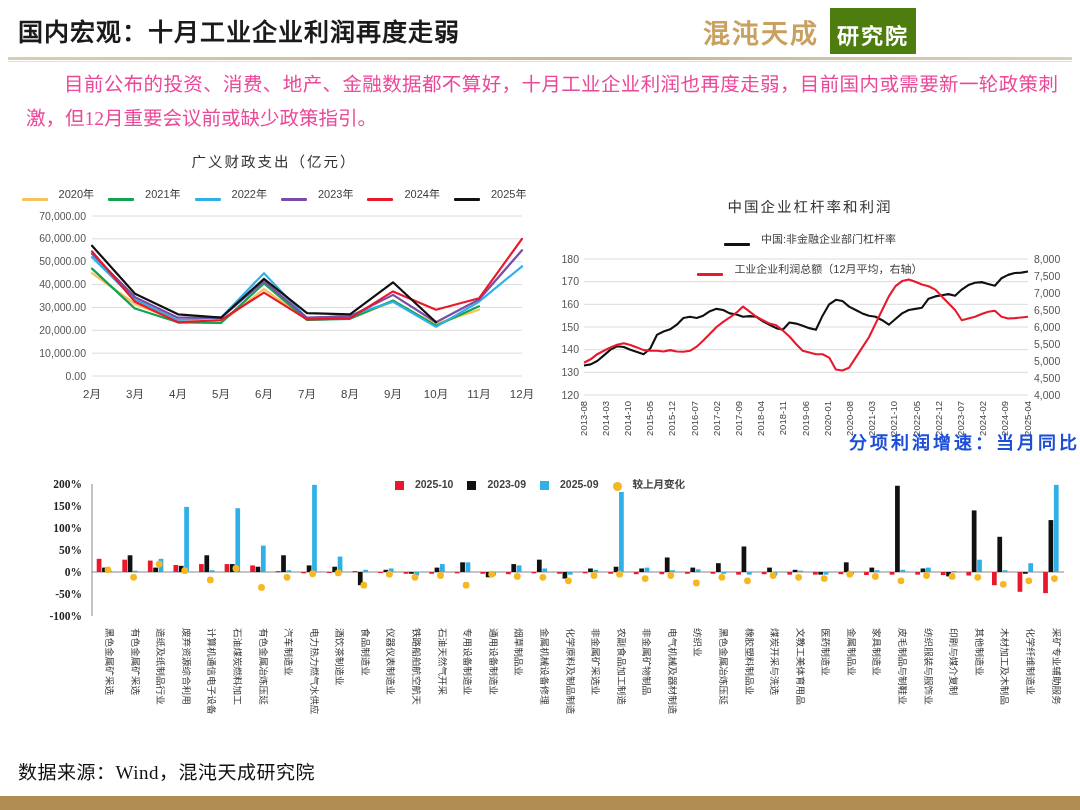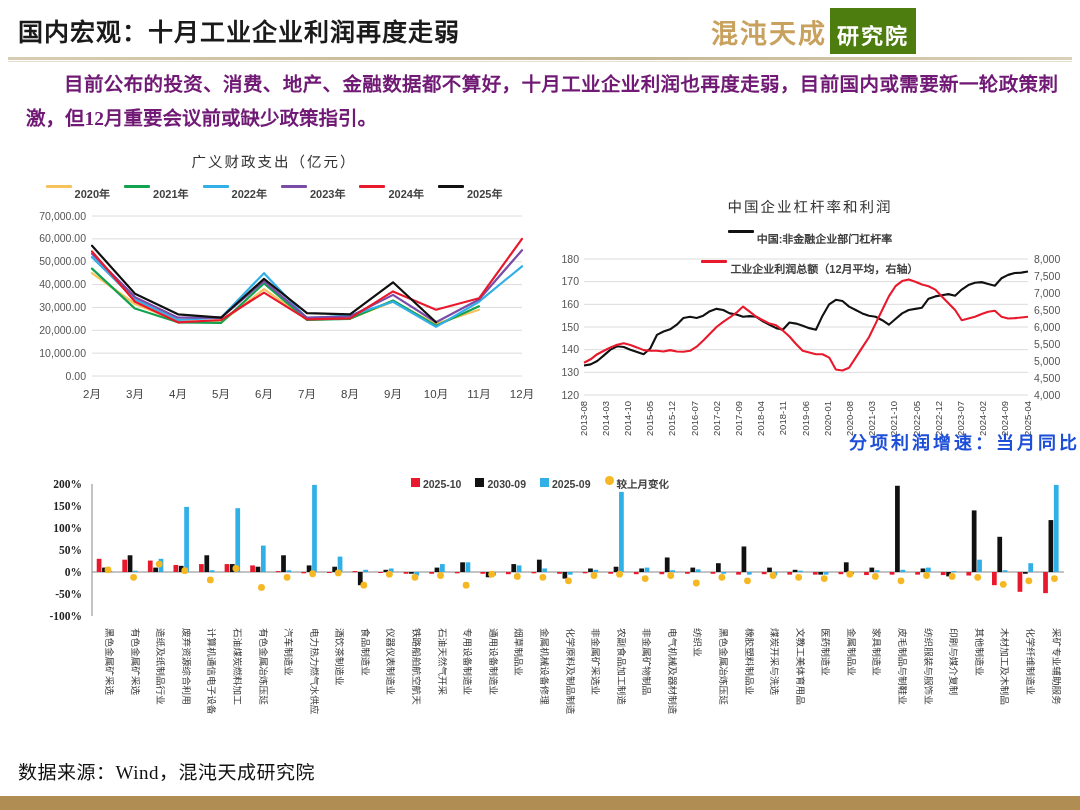--- a/index.html
+++ b/index.html
@@ -16,21 +16,21 @@
   .hdr {
     position: absolute; left: 0; top: 0; width: 928px; height: 58px;
   }
   .hdr-title {
     position: absolute; left: 18px; top: 12px;
     font-size: 25px; font-weight: bold; color: #1a1a1a;
     letter-spacing: 1px; white-space: nowrap;
     font-family: "Liberation Serif","DejaVu Serif",serif;
   }
   .logo { position: absolute; right: 12px; top: 10px; height: 42px;
-          display: flex; align-items: center; gap: 3px; }
+          display: flex; align-items: center; gap: 11px; }
   .logo-chars {
     font-size: 27px; color: #c59a52; letter-spacing: 2px;
     font-family: "Liberation Serif","DejaVu Serif",serif; font-weight: bold;
     opacity: .92;
   }
   .logo-box {
     background: #4d7c0f; color: #fff; font-size: 22px; font-weight: bold;
     padding: 17px 7px 4px 7px; letter-spacing: 2px; line-height: 1.1;
     font-family: "Liberation Serif","DejaVu Serif",serif;
   }
@@ -39,35 +39,34 @@
     background: linear-gradient(to right,#d8cdb4,#cdbf9e 30%,#c7b793 60%,#d9d0bb);
   }
   .hdr-rule2 {
     position: absolute; left: 8px; top: 61px; width: 1064px; height: 1px;
     background: #e6dfd0;
   }
 
   
   .intro {
     position: absolute; left: 26px; top: 68px; width: 1032px;
-    font-size: 19.5px; line-height: 34px; color: #701a75;
+    font-size: 19.5px; line-height: 34px; color: #ec4899;
     text-indent: 38px; text-align: justify;
     font-family: "Liberation Serif","DejaVu Serif",serif;
-    font-weight: bold;
   }
 
   
   .chart-title {
     text-align: center; font-size: 14.5px; color: #333;
     font-family: "Liberation Serif","DejaVu Serif",serif; letter-spacing: 2px;
   }
   .legend { display: flex; justify-content: center; align-items: center;
             gap: 14px; font-size: 11px; color: #404040;
             font-family: "Liberation Sans", sans-serif; }
-  .legend .li { display: flex; align-items: flex-start; gap: 3px; white-space: nowrap; font-weight: bold; }
+  .legend .li { display: flex; align-items: flex-end; gap: 11px; white-space: nowrap; }
   .lgline { display: inline-block; width: 26px; height: 3px; border-radius: 1px; }
   .lgsq { display: inline-block; width: 9px; height: 9px; }
   .lgdot { display: inline-block; width: 9px; height: 9px; border-radius: 50%; }
 
   
   #c1 { position: absolute; left: 14px; top: 148px; width: 520px; height: 262px; }
   #c1 .t { margin-top: 2px; }
   #c1 .legend { margin-top: 14px; }
   #c1 .plotwrap { position: absolute; left: 0; top: 62px; width: 520px; height: 200px; }
 
@@ -241,21 +240,21 @@
 
   <div id="c3">
     <div class="chart-title t">分项利润增速：当月同比</div>
     <div class="legend">
         <span class="li">
           <span class="lgsq" style="background: rgb(232, 25, 44);"></span>
           <span>2025-10</span>
         </span>
         <span class="li">
           <span class="lgsq" style="background: rgb(17, 17, 17);"></span>
-          <span>2030-09</span>
+          <span>2023-09</span>
         </span>
         <span class="li">
           <span class="lgsq" style="background: rgb(49, 176, 232);"></span>
           <span>2025-09</span>
         </span>
         <span class="li">
           <span class="lgdot" style="background: rgb(245, 184, 35);"></span>
           <span>较上月变化</span>
         </span>
       </div>

